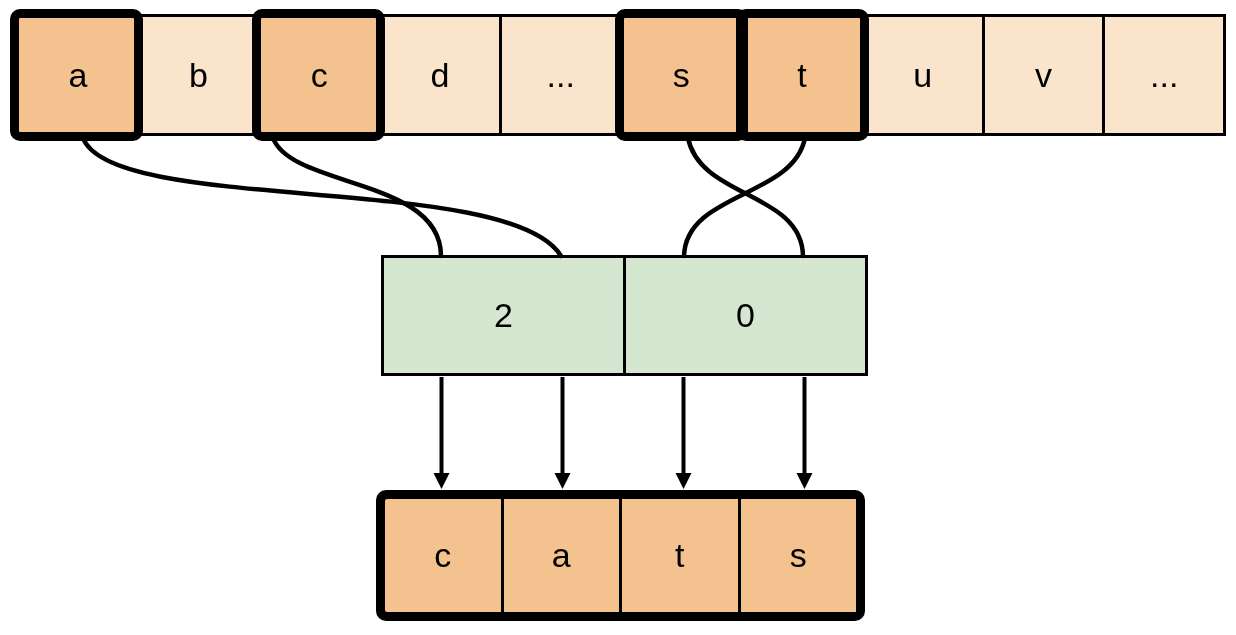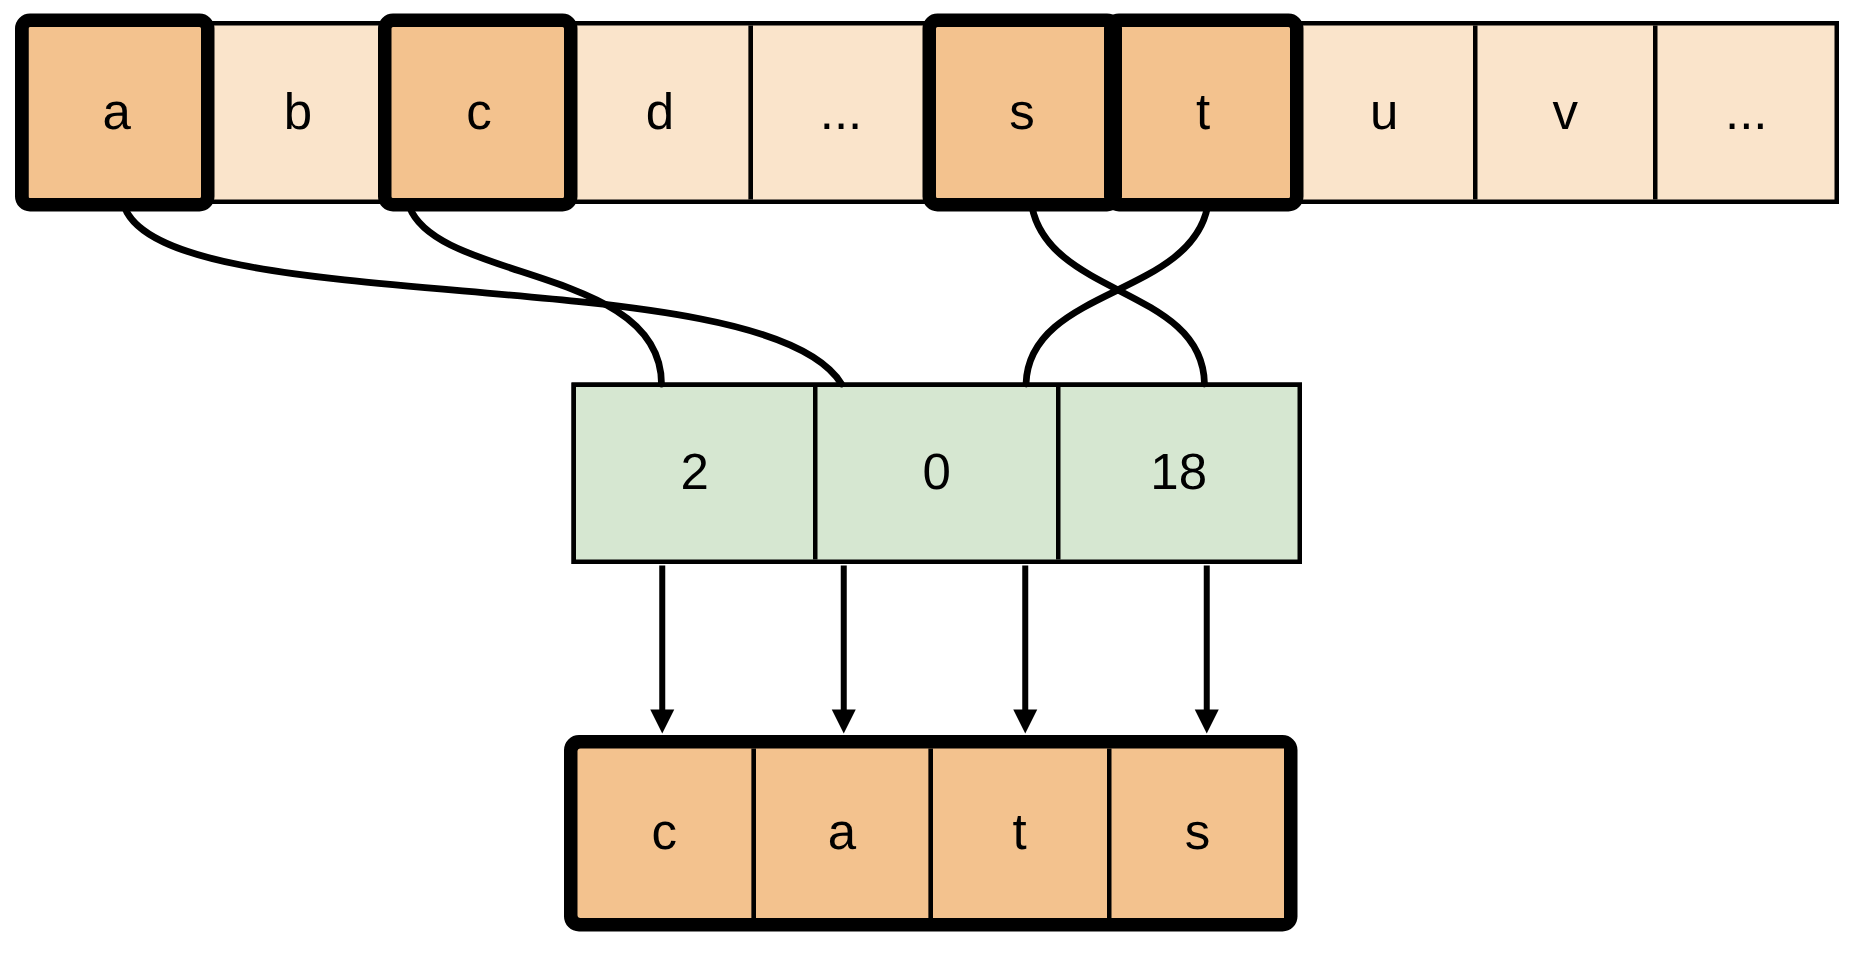--- a/index.html
+++ b/index.html
@@ -80,21 +80,20 @@
   </div>
 
   <div class="hl-box hl-a"></div>
   <div class="hl-box hl-c"></div>
   <div class="hl-box hl-s"></div>
   <div class="hl-box hl-t"></div>
 
   <div class="array-row row-index">
     <div class="cell">2</div>
     <div class="cell">0</div>
-    <div class="cell">18</div>
   </div>
 
   <div class="array-row row-result">
     <div class="cell">c</div>
     <div class="cell">a</div>
     <div class="cell">t</div>
     <div class="cell">s</div>
   </div>
 
   <svg class="overlay" width="1236" height="635" viewBox="0 0 1236 635">

